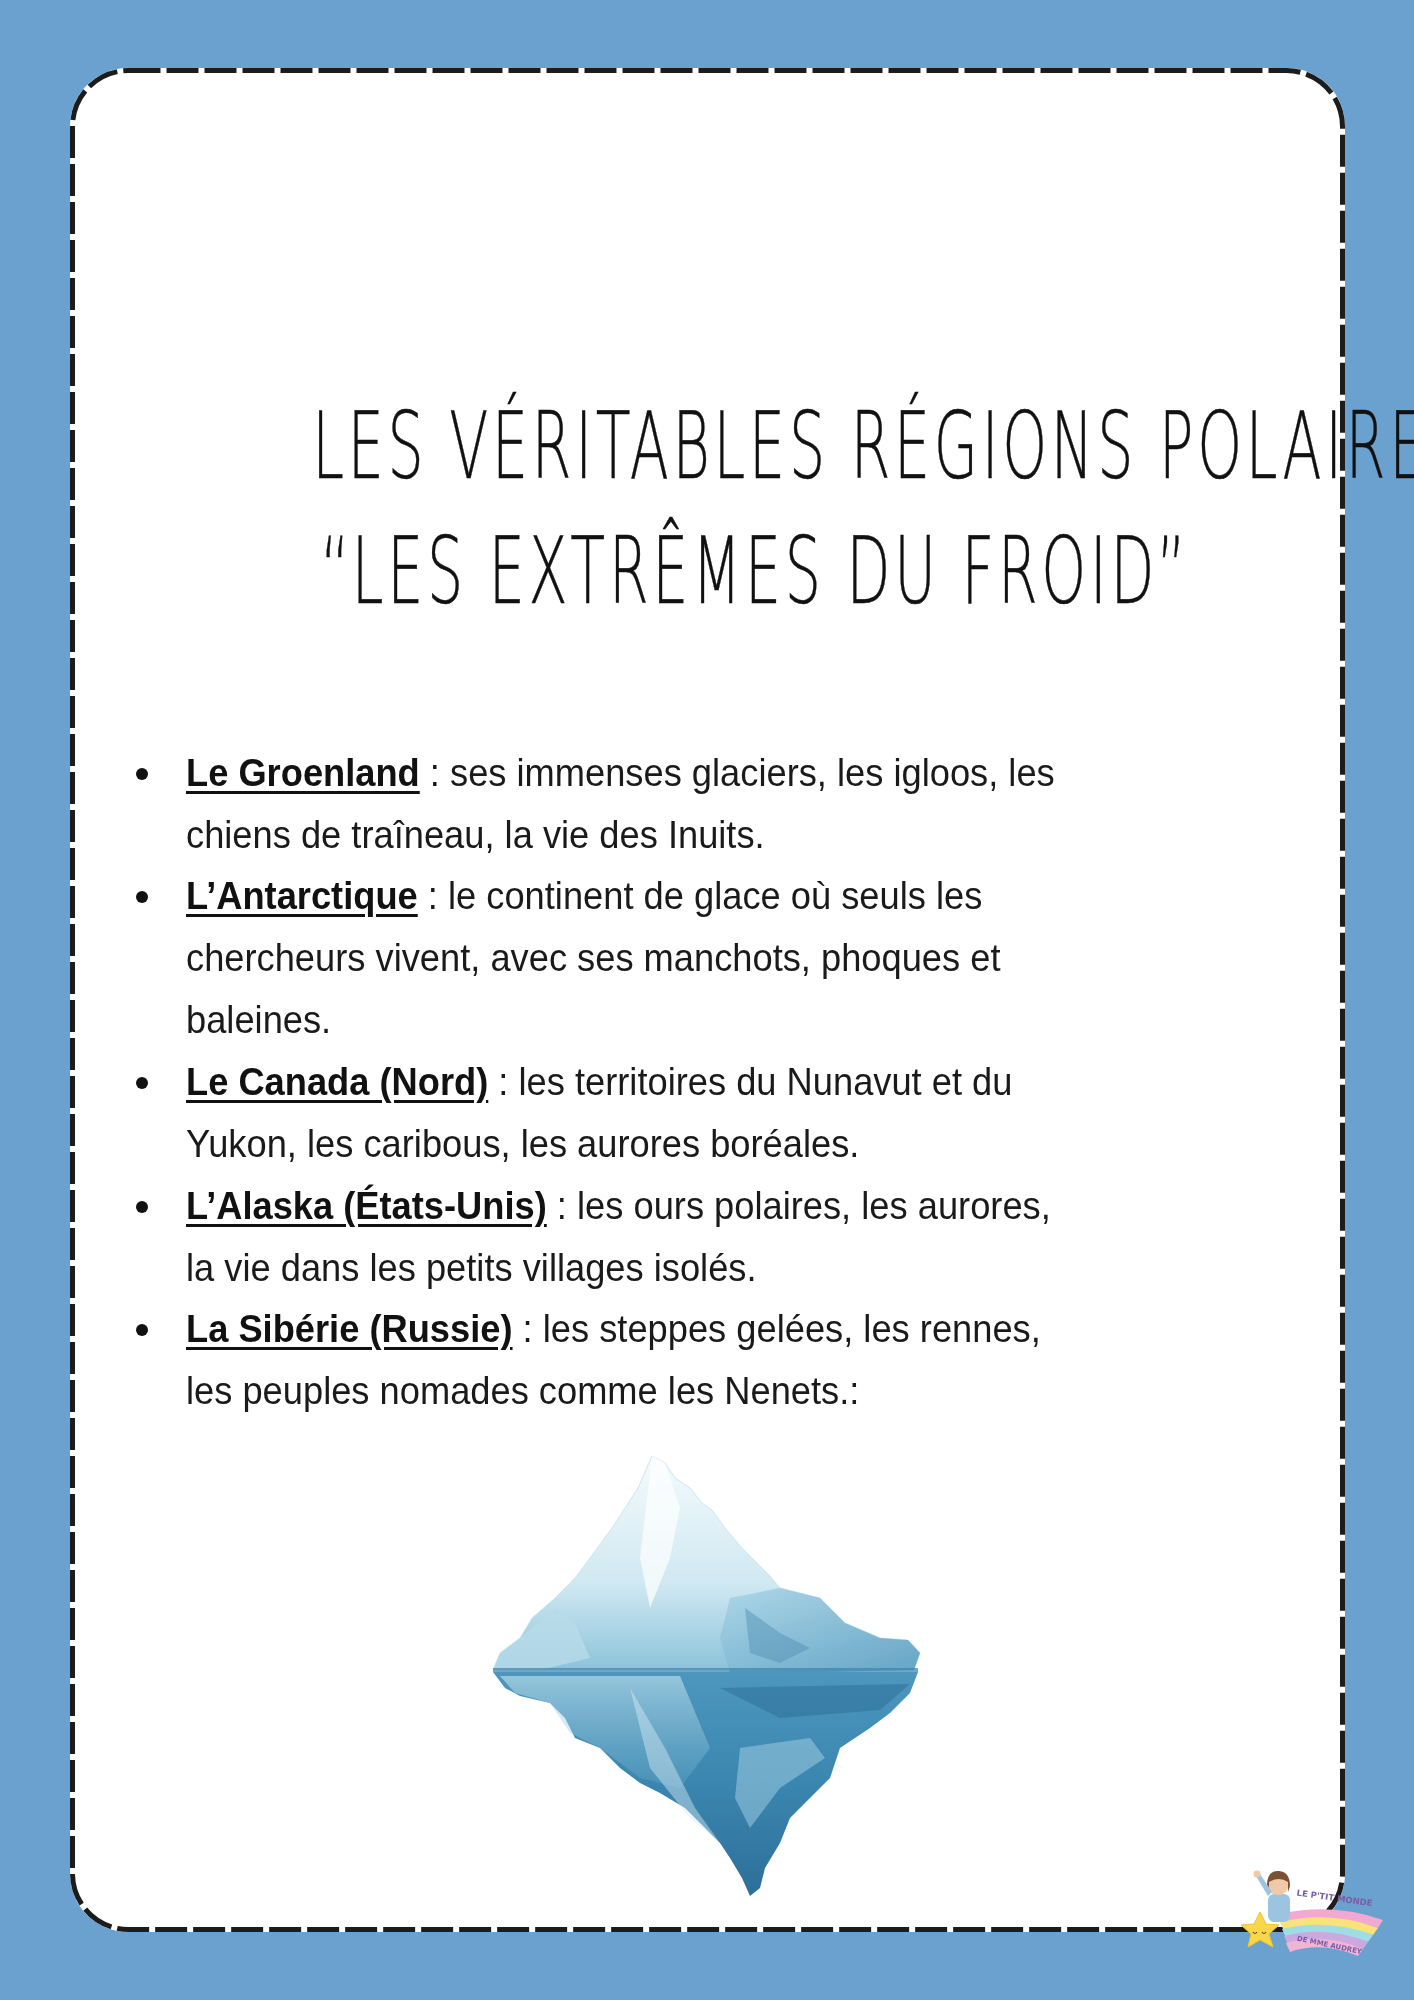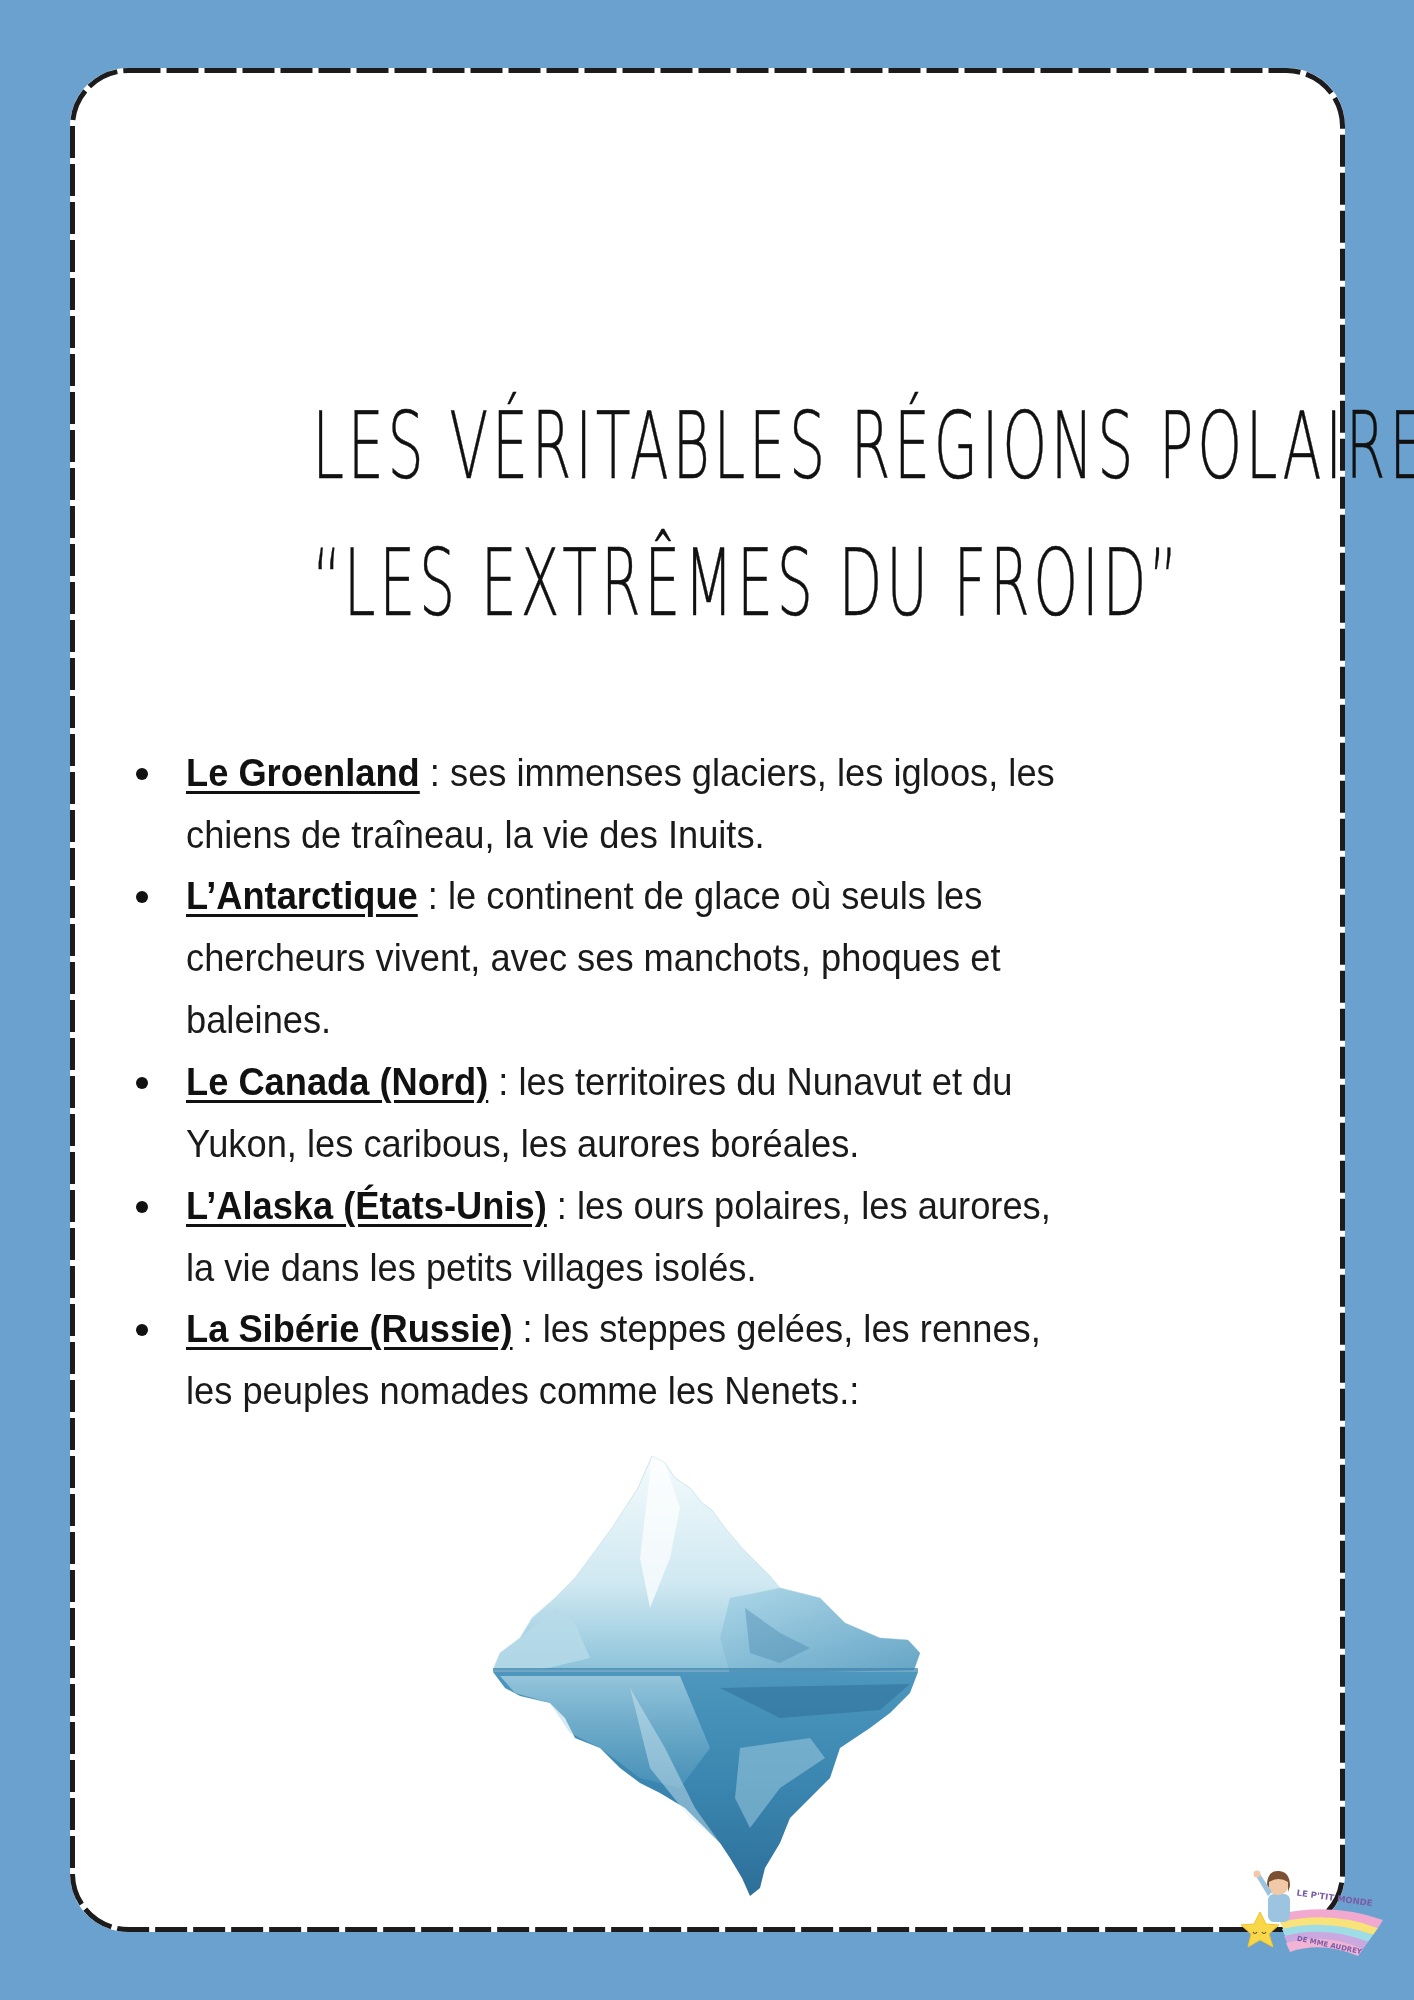--- a/index.html
+++ b/index.html
@@ -35,21 +35,21 @@
   }
   .title-line {
     display: block;
     font-size: 92px;
     transform: scaleX(0.62);
     transform-origin: center center;
     -webkit-text-stroke: 0.5px #111;
     font-weight: 300;
   }
   .title-1 { top: 312px; }
-  .title-2 { top: 470px; }
+  .title-2 { top: 458px; padding-left: 8px; }
 
   .list {
     position: absolute;
     left: 0; top: 0;
     width: 100%;
   }
   .item {
     position: absolute;
     left: 0;
   }

